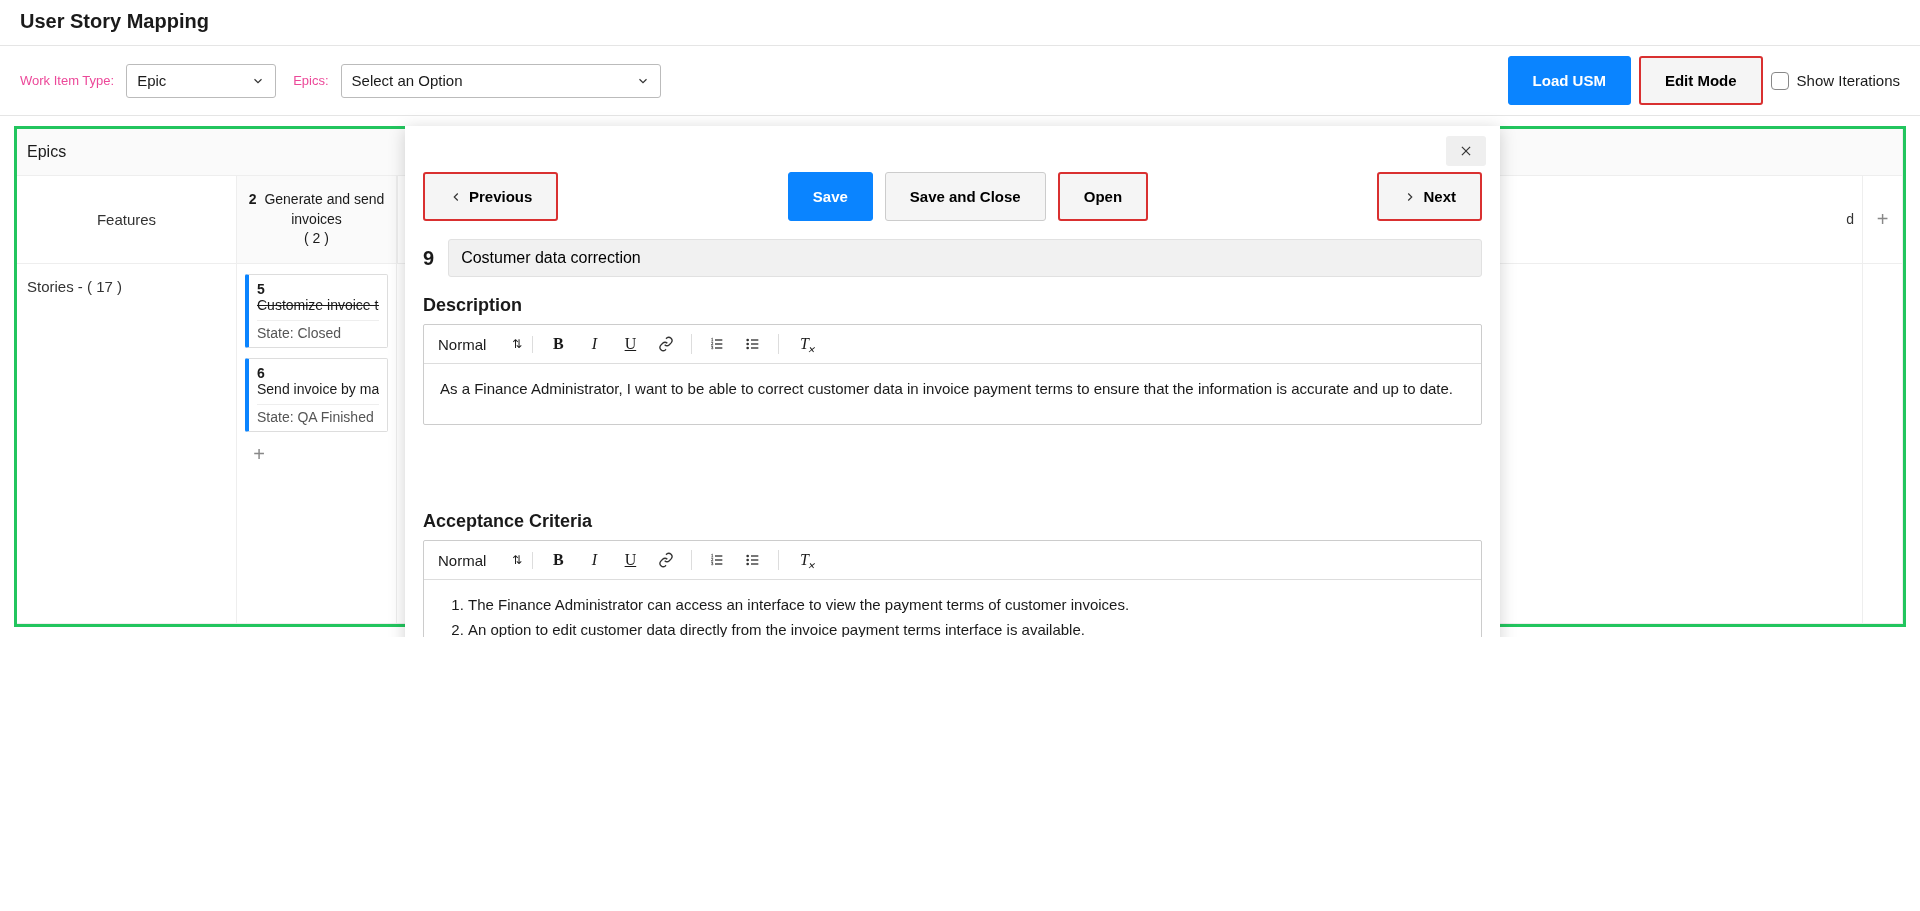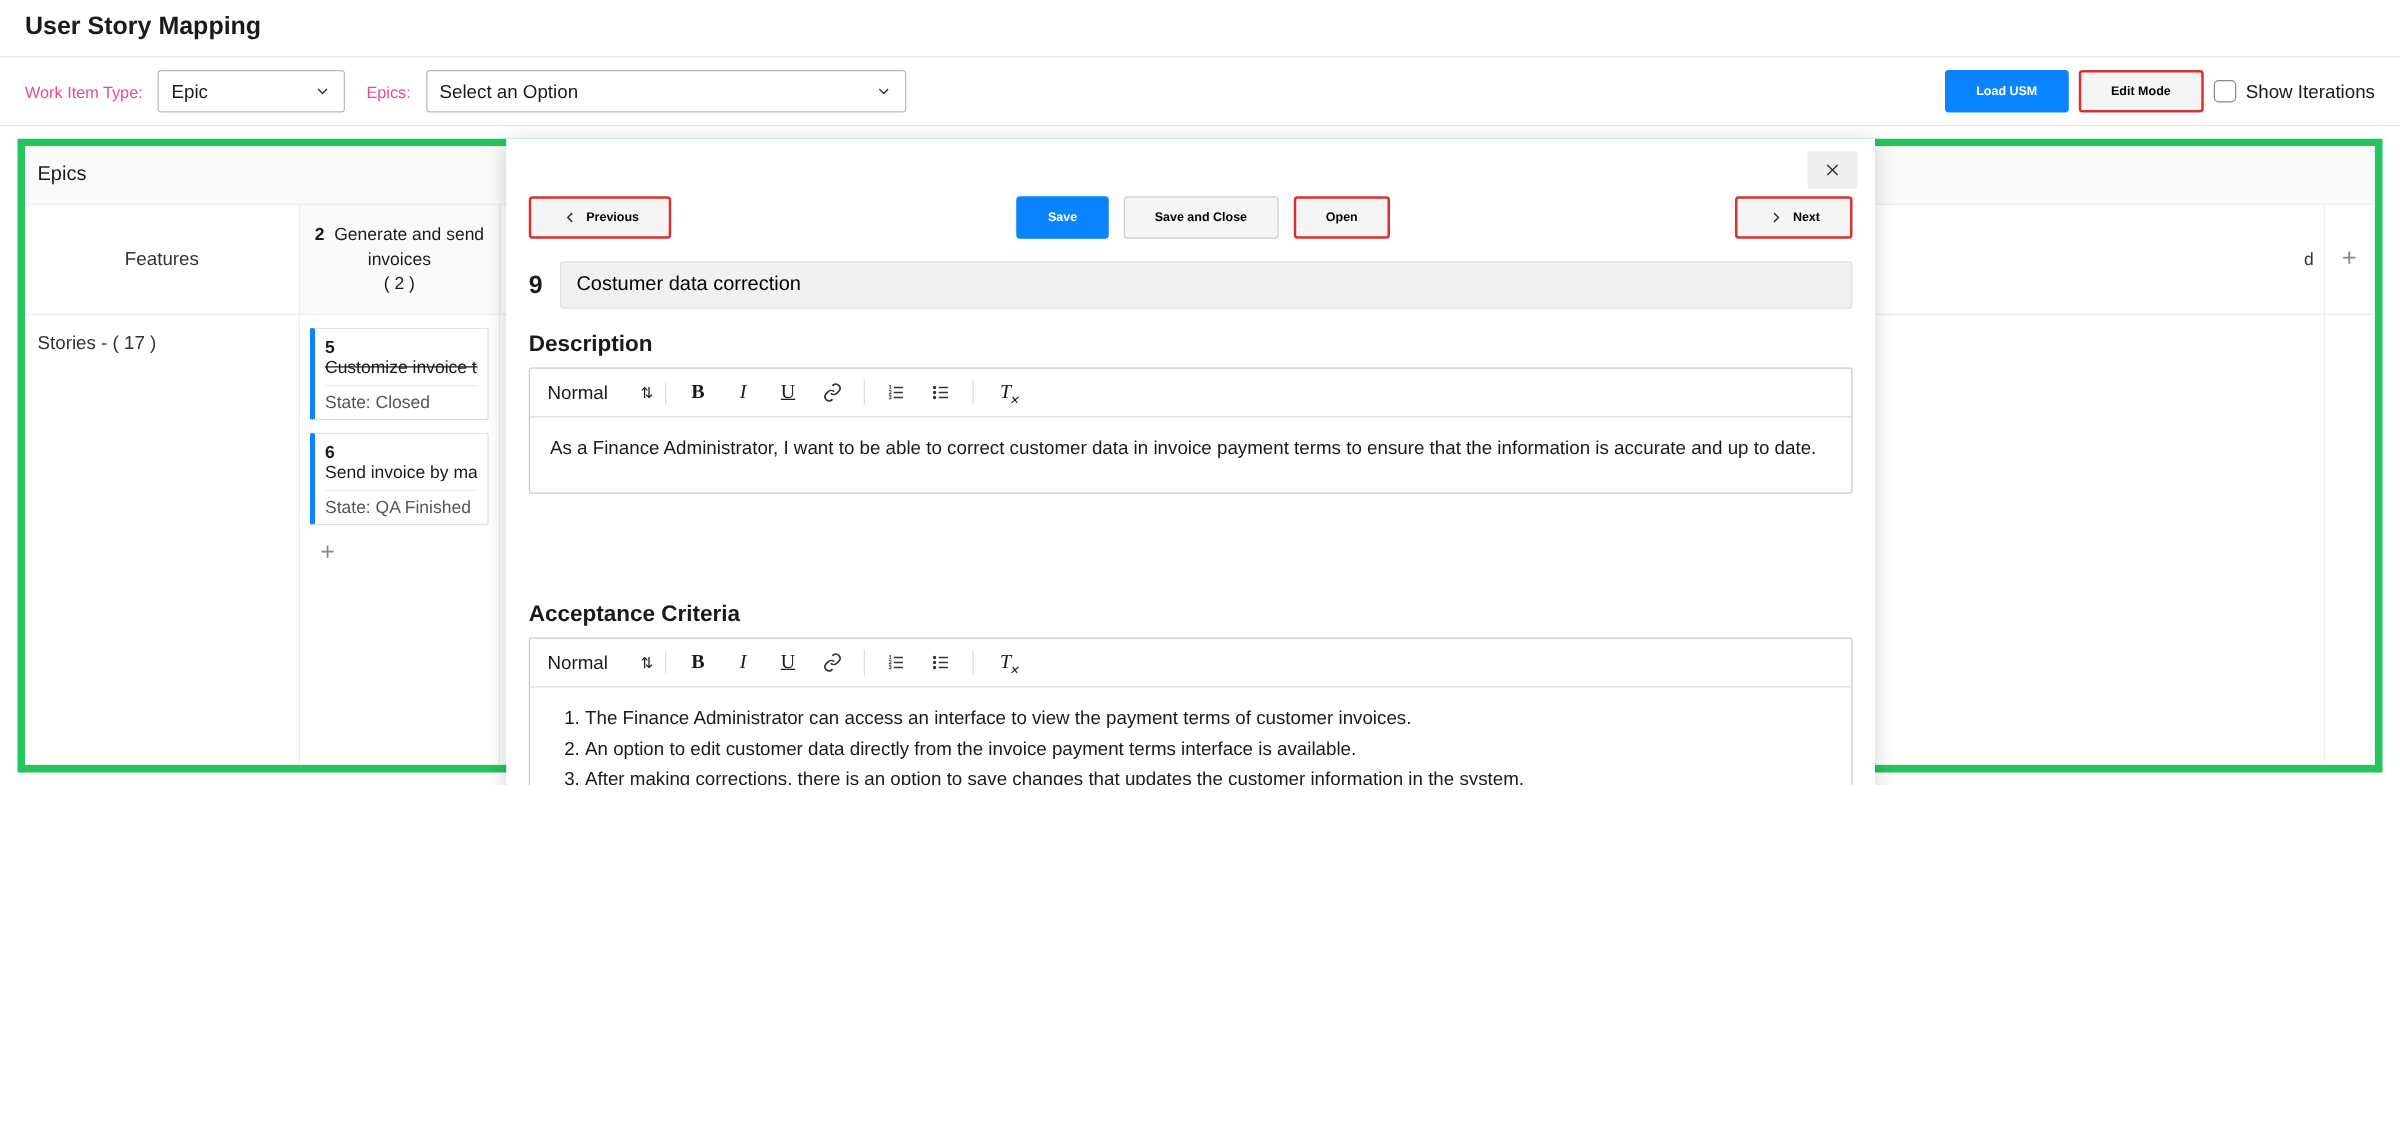--- a/index.html
+++ b/index.html
@@ -34,28 +34,28 @@
     border: 1px solid #bbb;
     border-radius: 3px;
     height: 34px;
     padding: 0 10px;
     font-size: 15px;
     background: #fff;
     cursor: pointer;
   }
   .select .chev { margin-left: 12px; }
   .select.sel-epic { width: 150px; }
-  .select.sel-epics { width: 384px; }
+  .select.sel-epics { width: 320px; }
   .spacer { flex: 1; }
   .btn {
     border: 1px solid #ccc;
     border-radius: 3px;
-    height: 34px;
+    height: 49px;
     padding: 0 24px;
-    font-size: 10px;
+    font-size: 15px;
     font-weight: 600;
     background: #f5f5f5;
     cursor: pointer;
     display: inline-flex;
     align-items: center;
     gap: 6px;
   }
   .btn.primary {
     background: #0a84ff;
     border-color: #0a84ff;
@@ -72,21 +72,21 @@
   }
   .chk-wrap { display: inline-flex; align-items:center; gap:8px; font-size:15px; cursor:pointer; }
 
   .board-area {
     position: relative;
     padding: 10px 14px;
   }
   .board {
     display: grid;
     grid-template-columns: 220px 160px 1fr 40px;
-    border: 6px solid #22c55e;
+    border: 3px solid #22c55e;
   }
   .board-cell {
     border-right: 1px solid #eee;
     border-bottom: 1px solid #eee;
     padding: 14px 10px;
     background: #fff;
   }
   .board-cell.row-label {
     font-size: 15px;
     text-align: center;

